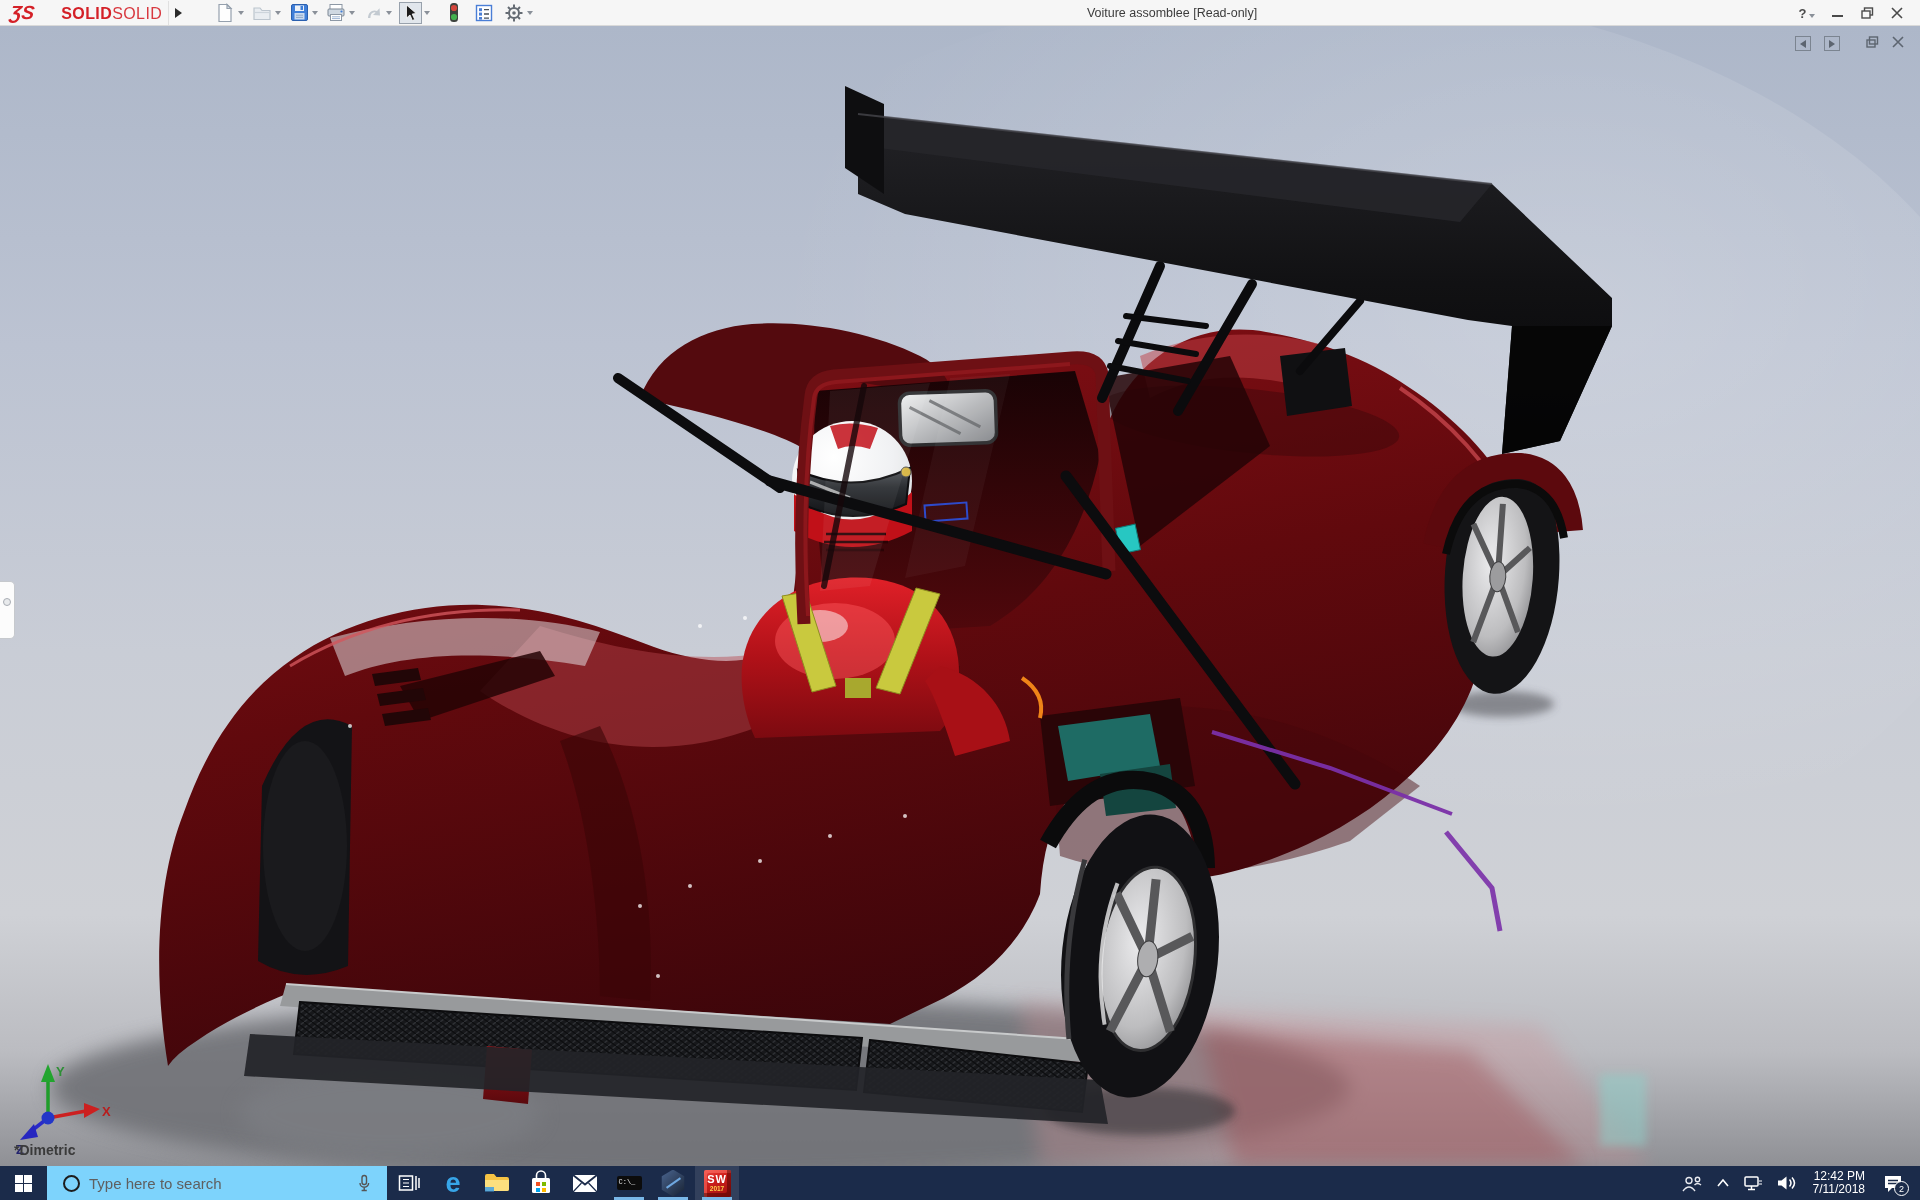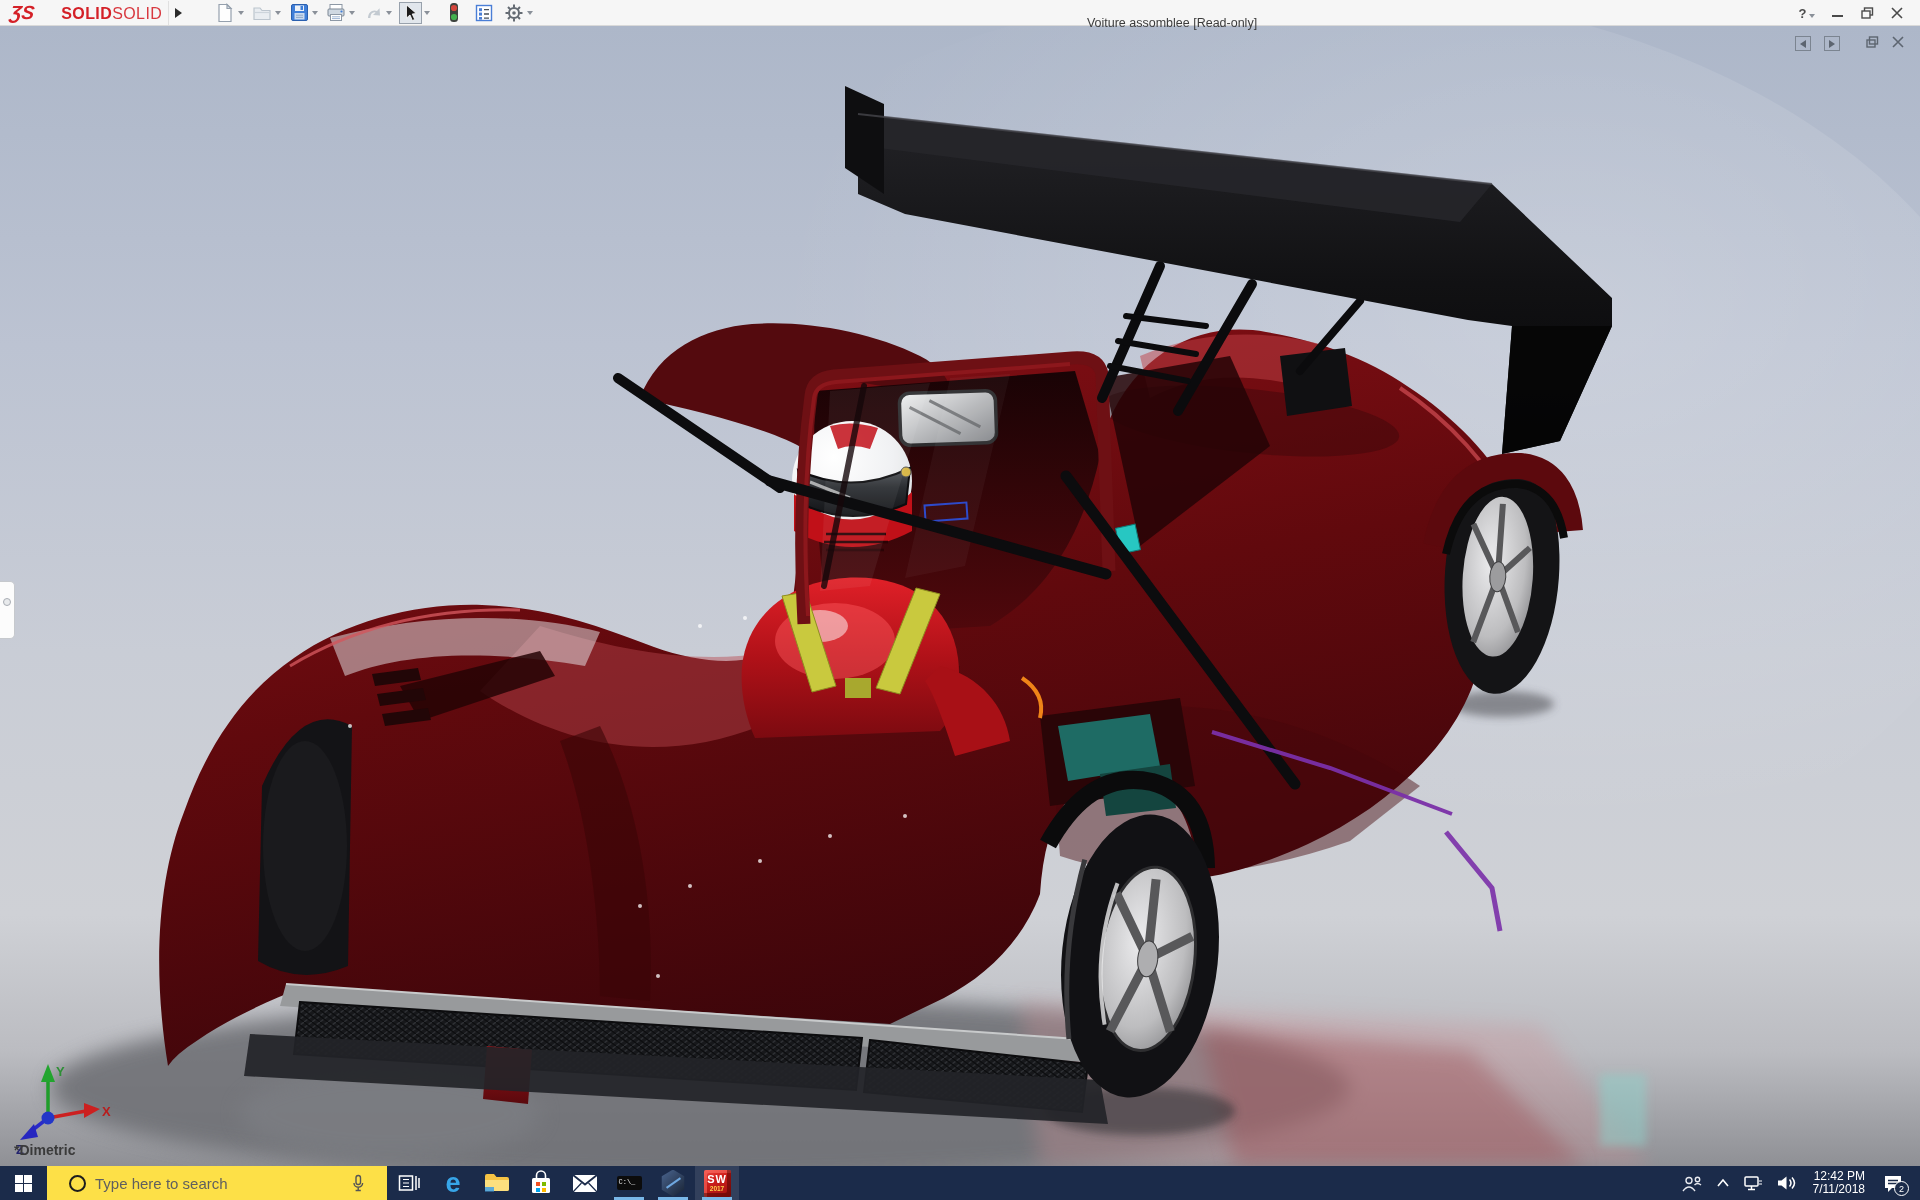--- a/index.html
+++ b/index.html
@@ -12,21 +12,21 @@
   .logo { display:flex; align-items:baseline; margin-right:6px; white-space:nowrap; }
   .logo .mark { font-style:italic; font-weight:bold; font-size:19px; color:#d42027; transform:skewX(-8deg); margin-right:3px; }
   .logo .solid { font-weight:700; font-size:16px; color:#d42027; letter-spacing:.4px;margin-left:24px; }
   .logo .works { font-weight:400; font-size:16px; color:#d8383f; letter-spacing:.4px; }
   .flyout { width:20px; height:24px; border:none; border-left:1px solid #e0e0e0; background:transparent; display:flex; align-items:center; justify-content:center; }
   .flyout .tri { width:0; height:0; border-top:5px solid transparent; border-bottom:5px solid transparent; border-left:7px solid #2a2a2a; }
   .tools { display:flex; align-items:center; margin-left:26px; height:26px; }
   .tbtn { height:24px; min-width:22px; border:none; background:transparent; display:flex; align-items:center; justify-content:center; padding:0 1px; }
   .tbtn.boxed { border:1px solid #98a1ac; background:#e1e6ec; height:22px; padding:0 3px; }
   .caret { width:0; height:0; border-left:3.5px solid transparent; border-right:3.5px solid transparent; border-top:4px solid #8a9099; margin:0 7px 0 2px; }
-  .wintitle { position:absolute; left:1172px; transform:translateX(-50%); top:16px;
+  .wintitle { position:absolute; left:1172px; transform:translateX(-50%); top:6px;
     font-size:12.5px; color:#3c3c3c; white-space:nowrap; }
   .winctl { position:absolute; right:8px; top:0; height:26px; display:flex; align-items:center; }
   .winctl > * { width:30px; height:26px; border:none; background:transparent; display:flex; align-items:center; justify-content:center; color:#4a4a4a; }
   .helpq { font-size:13px; font-weight:bold; color:#4a4a4a; }
 
   
   .viewport { position:relative; width:1920px; height:1140px; }
   .scene { position:absolute; inset:0; width:100%; height:100%; display:block; }
   .docctl { position:absolute; top:10px; right:16px; display:flex; gap:13px; align-items:center; z-index:5; }
   .docctl .box { width:16px; height:15px; border:1.5px solid #7b8490; display:flex; align-items:center; justify-content:center; background:transparent; }
@@ -37,21 +37,21 @@
     border:1px solid #c6c9cd; border-left:none; border-radius:0 5px 5px 0; z-index:5; }
   .edge-tab .dot { position:absolute; left:3px; top:16px; width:8px; height:8px; border-radius:50%;
     border:1.5px solid #a8adb4; background:#e8eaec; }
   .triad { position:absolute; left:14px; top:1036px; z-index:5; }
   .viewlabel { position:absolute; left:14px; top:1116px; font-size:14px; font-weight:600; color:#3a3a3a; z-index:5; }
 
   
   .taskbar { position:absolute; left:0; bottom:0; width:1920px; height:34px; background:#1b2b4a;
     display:flex; align-items:stretch; z-index:20; }
   .start { width:47px; border:none; background:transparent; display:flex; align-items:center; justify-content:center; }
-  .search { width:340px; background:#fde047; display:flex; align-items:center; gap:9px; padding:0 22px; }
+  .search { width:340px; background:#7dd3fc; display:flex; align-items:center; gap:9px; padding:0 16px; }
   .cortana { width:17px; height:17px; border-radius:50%; border:2.5px solid #1d1d1d; flex:none; }
   .search input { flex:1; border:none; background:transparent; outline:none; font-size:15px; color:#444; font-family:"Liberation Sans",sans-serif; }
   .search input::placeholder { color:#5f5f5f; opacity:1; }
   .app { position:relative; width:44px; border:none; background:transparent; display:flex; align-items:center; justify-content:center; }
   .app.active { background:rgba(255,255,255,.10); }
   .uline { position:absolute; left:7px; right:7px; bottom:0; height:3px; background:#79b7e8; }
   .edgeE { font-size:27px; font-weight:bold; color:#37a5e8; line-height:1; }
   .cmd { width:25px; height:14px; background:#0c0c0c; border-radius:2px; color:#e8e8e8;
     font-family:"Liberation Mono",monospace; font-size:7px; padding:2px 2px; text-align:left; line-height:8px; }
   .hex { width:25px; height:27px; background:linear-gradient(135deg,#4a6590,#161f2e);

